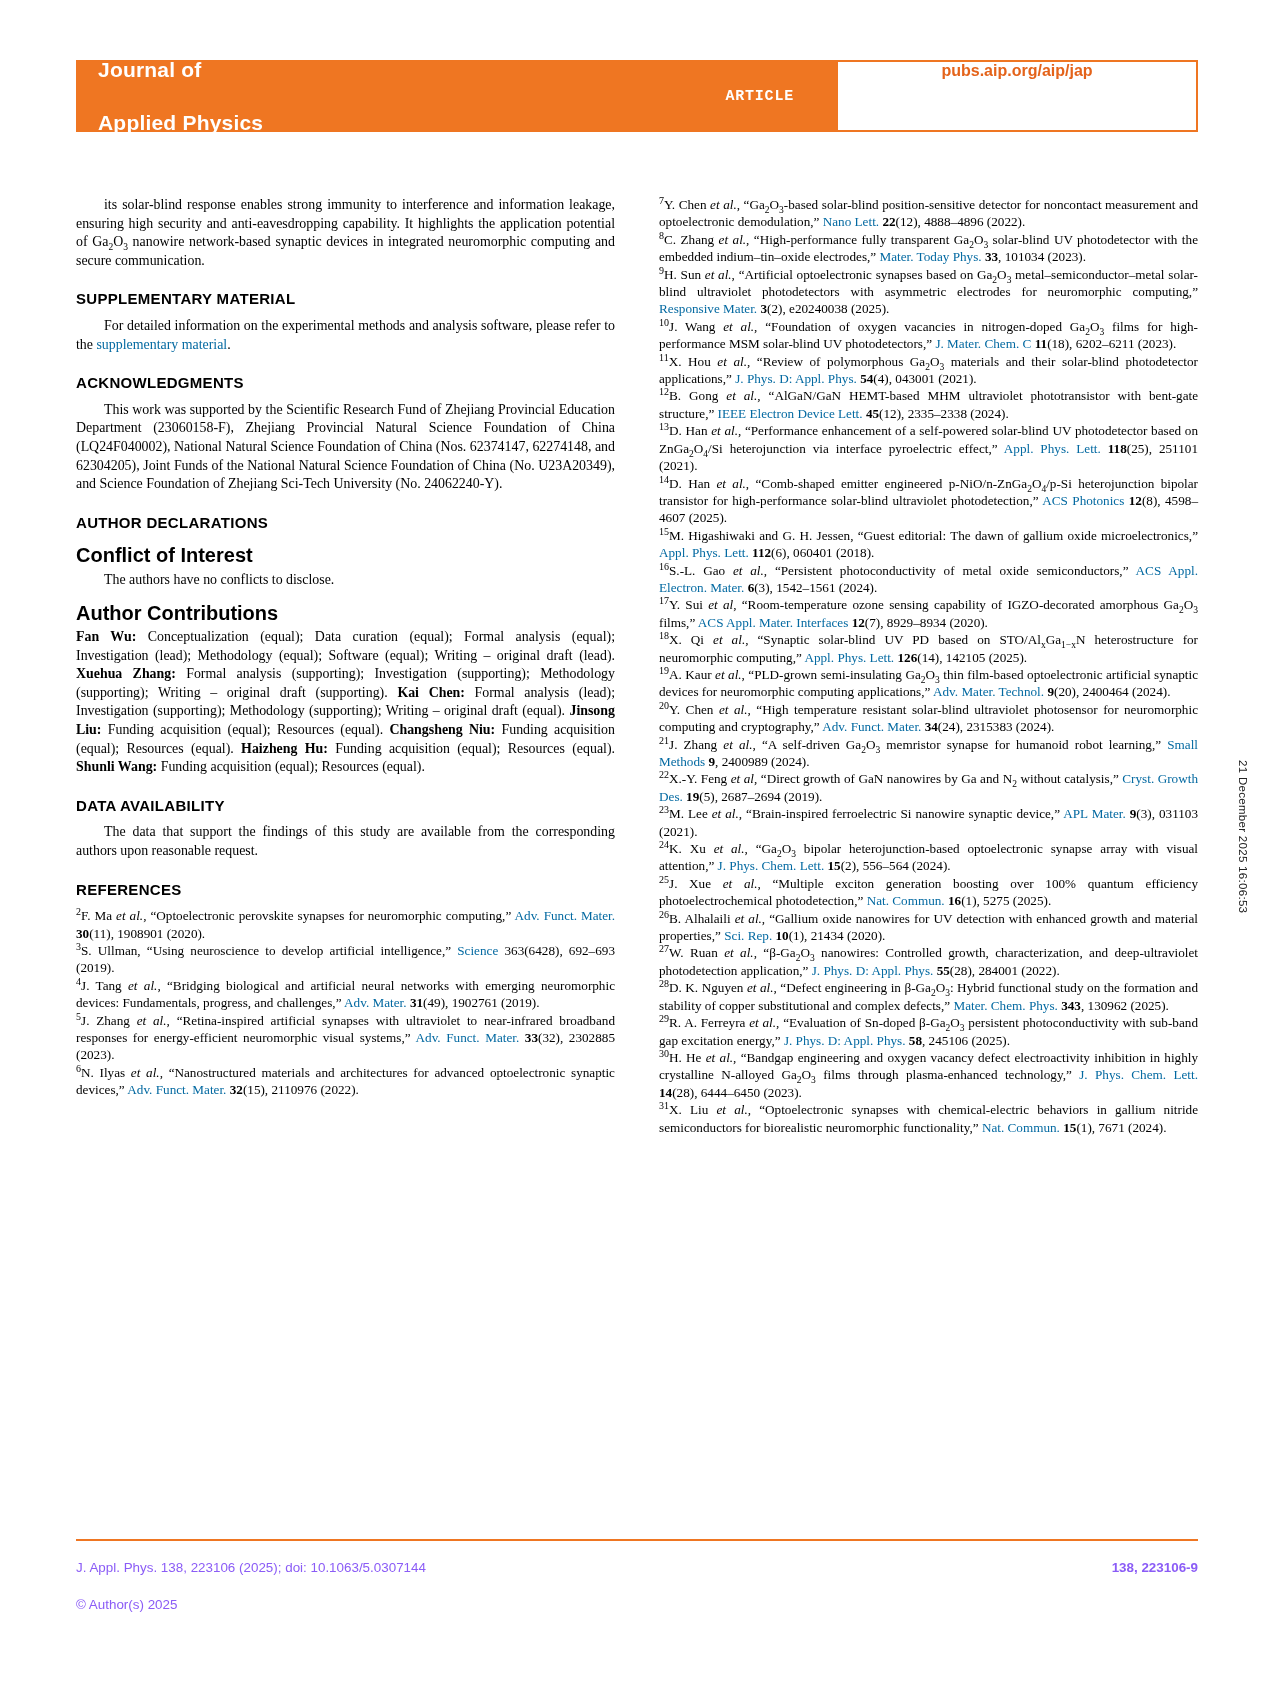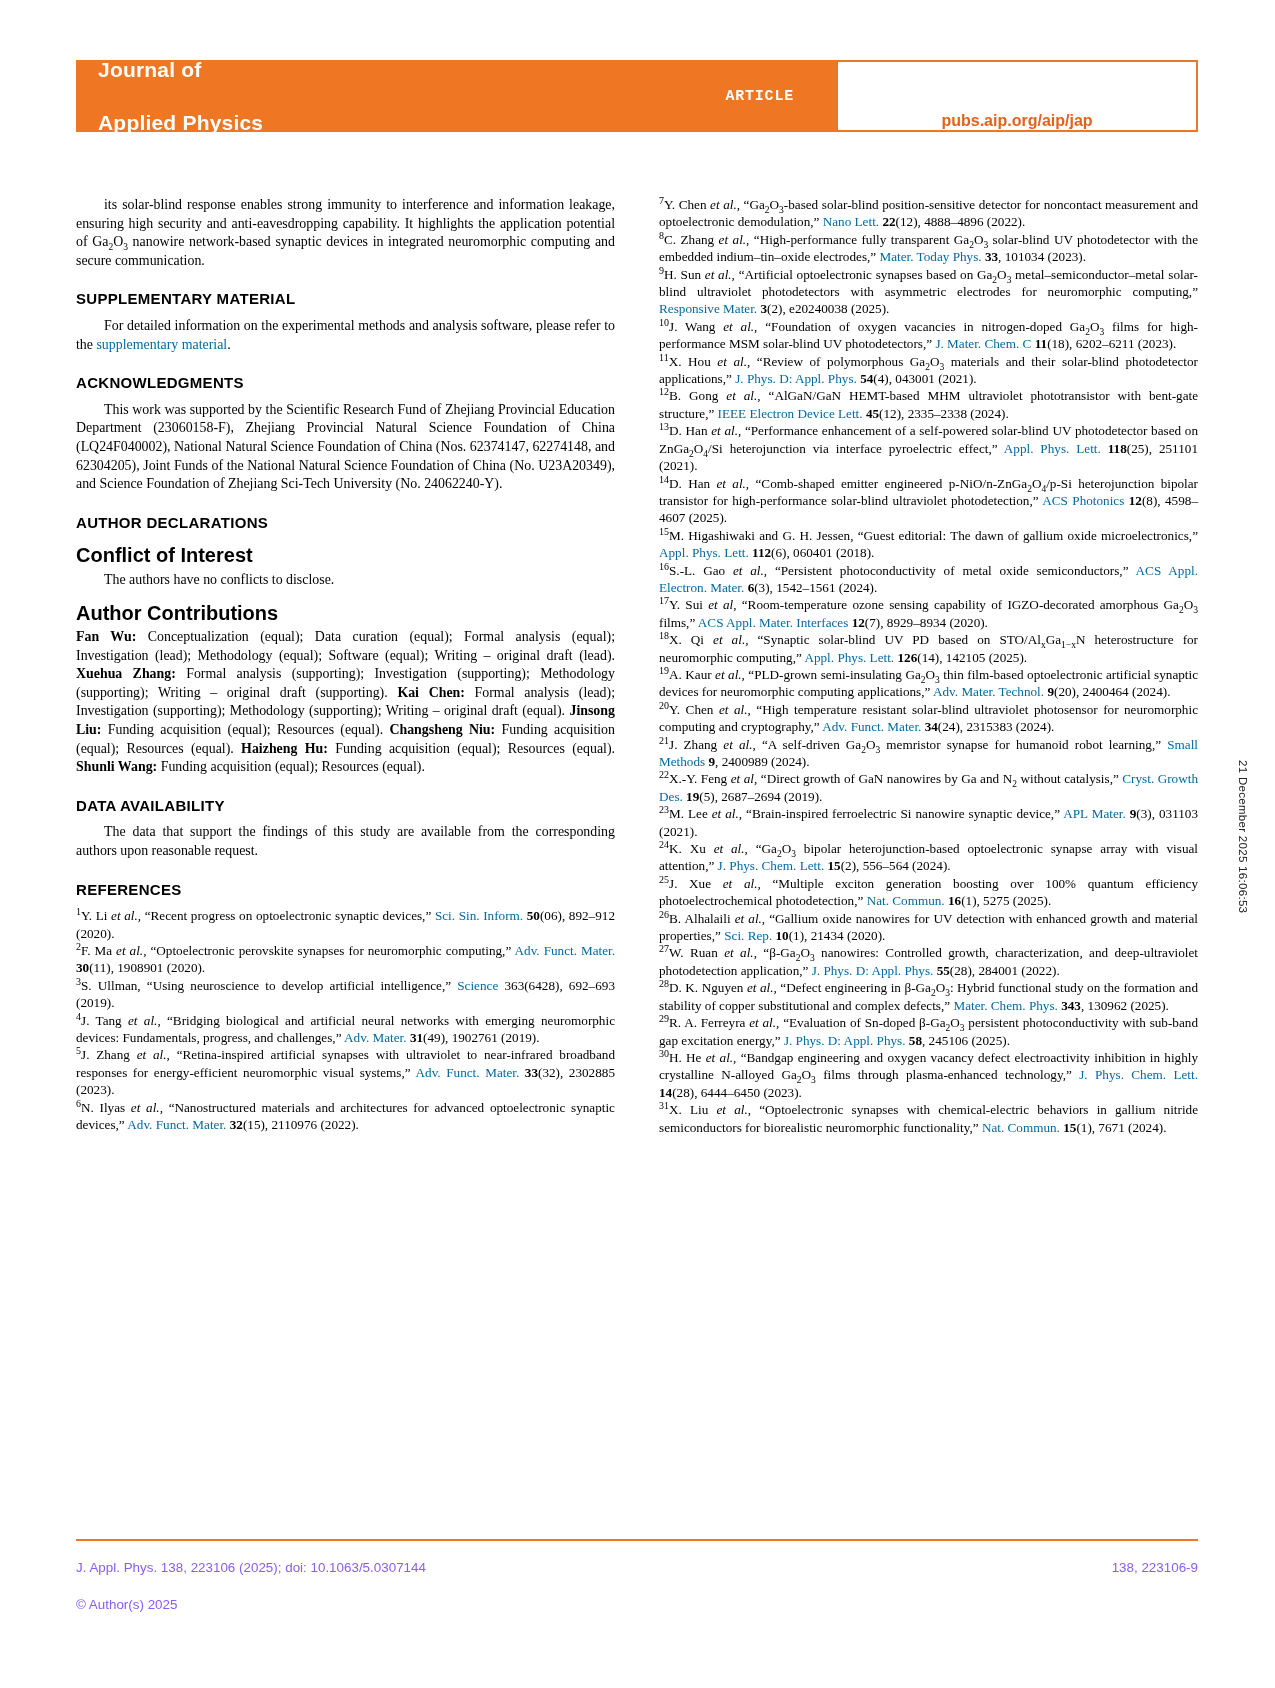--- a/index.html
+++ b/index.html
@@ -53,21 +53,21 @@
     color: #ffffff;
     font-family: Liberation Mono, monospace;
     font-weight: bold;
     font-size: 15px;
     letter-spacing: 0.8px;
   }
   .header-right {
     flex: 1 1 auto;
     border: 2px solid #ef7622;
     display: flex;
-    align-items: flex-end;
+    align-items: flex-start;
     justify-content: center;
     background: #ffffff;
   }
   .header-right a {
     color: #e4631a;
     font-family: "Liberation Sans", sans-serif;
     font-weight: bold;
     font-size: 16px;
     text-decoration: none;
   }
@@ -168,21 +168,21 @@
     font-family: "Liberation Sans", sans-serif;
     font-size: 13.4px;
     color: #8b5cf6;
   }
   .footer-row {
     display: flex;
     justify-content: space-between;
     align-items: baseline;
   }
   .footer-right {
-    font-weight: normal;
+    font-weight: bold;
     text-align: right;
   }
   .footer-copy {
     margin-top: 22px;
   }
 </style>
 </head>
 <body>
 
 <div class="header">
@@ -213,21 +213,20 @@
     <p class="body-par">The authors have no conflicts to disclose.</p>
 
     <h3 class="sub">Author Contributions</h3>
     <p class="noindent" id="contrib-par"><span class="bold">Fan Wu:</span><span> Conceptualization (equal); Data curation (equal); Formal analysis (equal); Investigation (lead); Methodology (equal); Software (equal); Writing – original draft (lead). </span><span class="bold">Xuehua Zhang:</span><span> Formal analysis (supporting); Investigation (supporting); Methodology (supporting); Writing – original draft (supporting). </span><span class="bold">Kai Chen:</span><span> Formal analysis (lead); Investigation (supporting); Methodology (supporting); Writing – original draft (equal). </span><span class="bold">Jinsong Liu:</span><span> Funding acquisition (equal); Resources (equal). </span><span class="bold">Changsheng Niu:</span><span> Funding acquisition (equal); Resources (equal). </span><span class="bold">Haizheng Hu:</span><span> Funding acquisition (equal); Resources (equal). </span><span class="bold">Shunli Wang:</span><span> Funding acquisition (equal); Resources (equal).</span></p>
 
     <h2 class="sec">DATA AVAILABILITY</h2>
     <p class="body-par">The data that support the findings of this study are available from the corresponding authors upon reasonable request.</p>
 
     <h2 class="sec">REFERENCES</h2>
     <div id="refs-left">
-        <p class="ref"><sup>1</sup><span>Y. Li </span><span class="it">et al.</span><span>, “Recent progress on optoelectronic synaptic devices,” </span><a class="link" href="#">Sci. Sin. Inform.</a><span> </span><span class="bold">50</span><span>(06), 892–912 (2020).</span></p>
         <p class="ref"><sup>2</sup><span>F. Ma </span><span class="it">et al.</span><span>, “Optoelectronic perovskite synapses for neuromorphic computing,” </span><a class="link" href="#">Adv. Funct. Mater.</a><span> </span><span class="bold">30</span><span>(11), 1908901 (2020).</span></p>
         <p class="ref"><sup>3</sup><span>S. Ullman, “Using neuroscience to develop artificial intelligence,” </span><a class="link" href="#">Science</a><span> 363(6428), 692–693 (2019).</span></p>
         <p class="ref"><sup>4</sup><span>J. Tang </span><span class="it">et al.</span><span>, “Bridging biological and artificial neural networks with emerging neuromorphic devices: Fundamentals, progress, and challenges,” </span><a class="link" href="#">Adv. Mater.</a><span> </span><span class="bold">31</span><span>(49), 1902761 (2019).</span></p>
         <p class="ref"><sup>5</sup><span>J. Zhang </span><span class="it">et al.</span><span>, “Retina-inspired artificial synapses with ultraviolet to near-infrared broadband responses for energy-efficient neuromorphic visual systems,” </span><a class="link" href="#">Adv. Funct. Mater.</a><span> </span><span class="bold">33</span><span>(32), 2302885 (2023).</span></p>
         <p class="ref"><sup>6</sup><span>N. Ilyas </span><span class="it">et al.</span><span>, “Nanostructured materials and architectures for advanced optoelectronic synaptic devices,” </span><a class="link" href="#">Adv. Funct. Mater.</a><span> </span><span class="bold">32</span><span>(15), 2110976 (2022).</span></p>
       </div>
   </div>
 
   <div class="col">
     <div id="refs-right">

